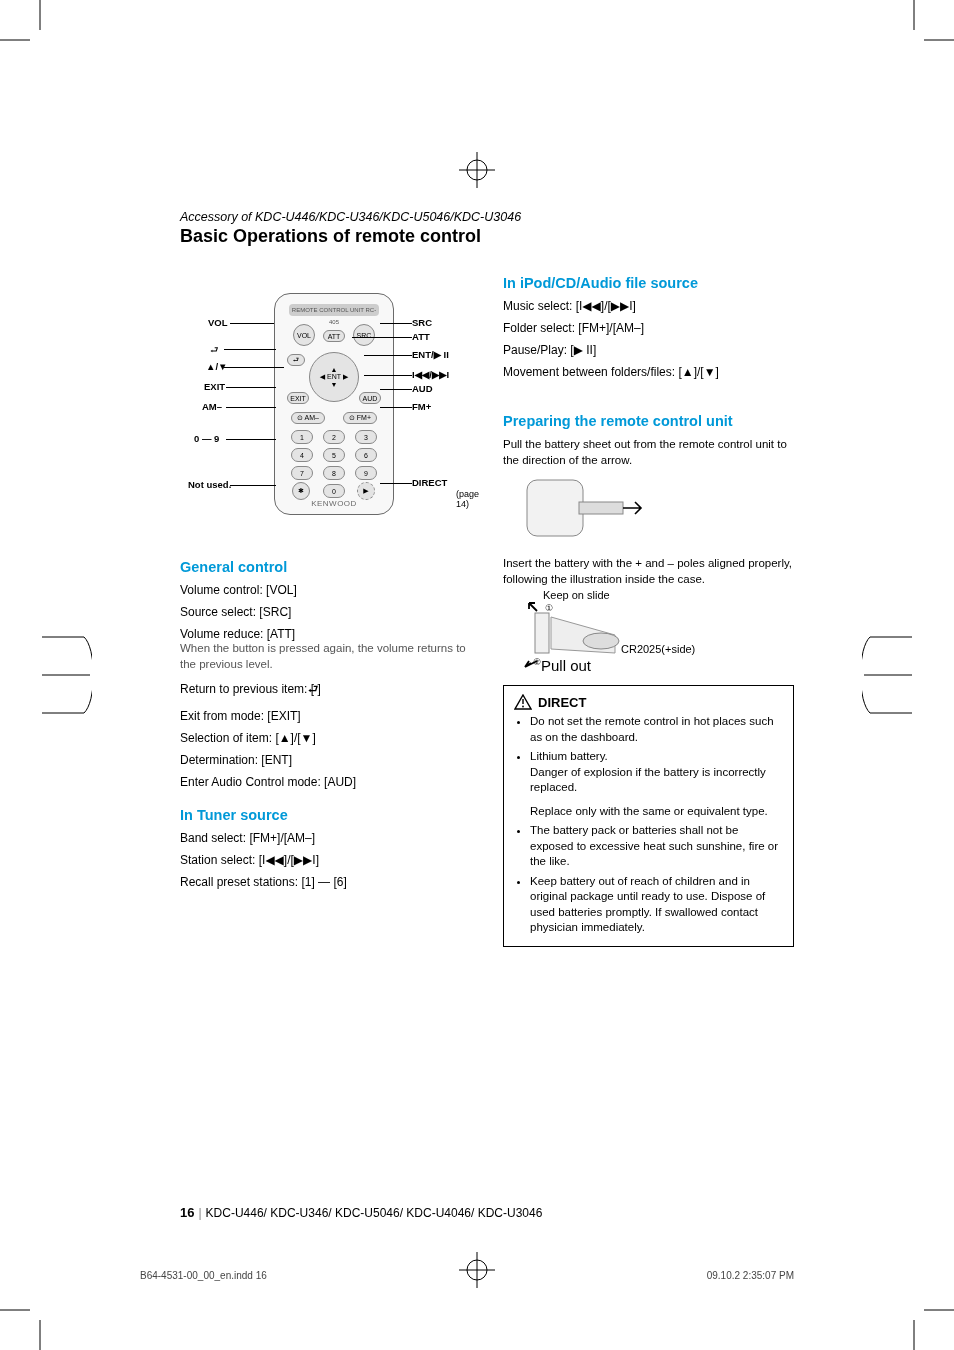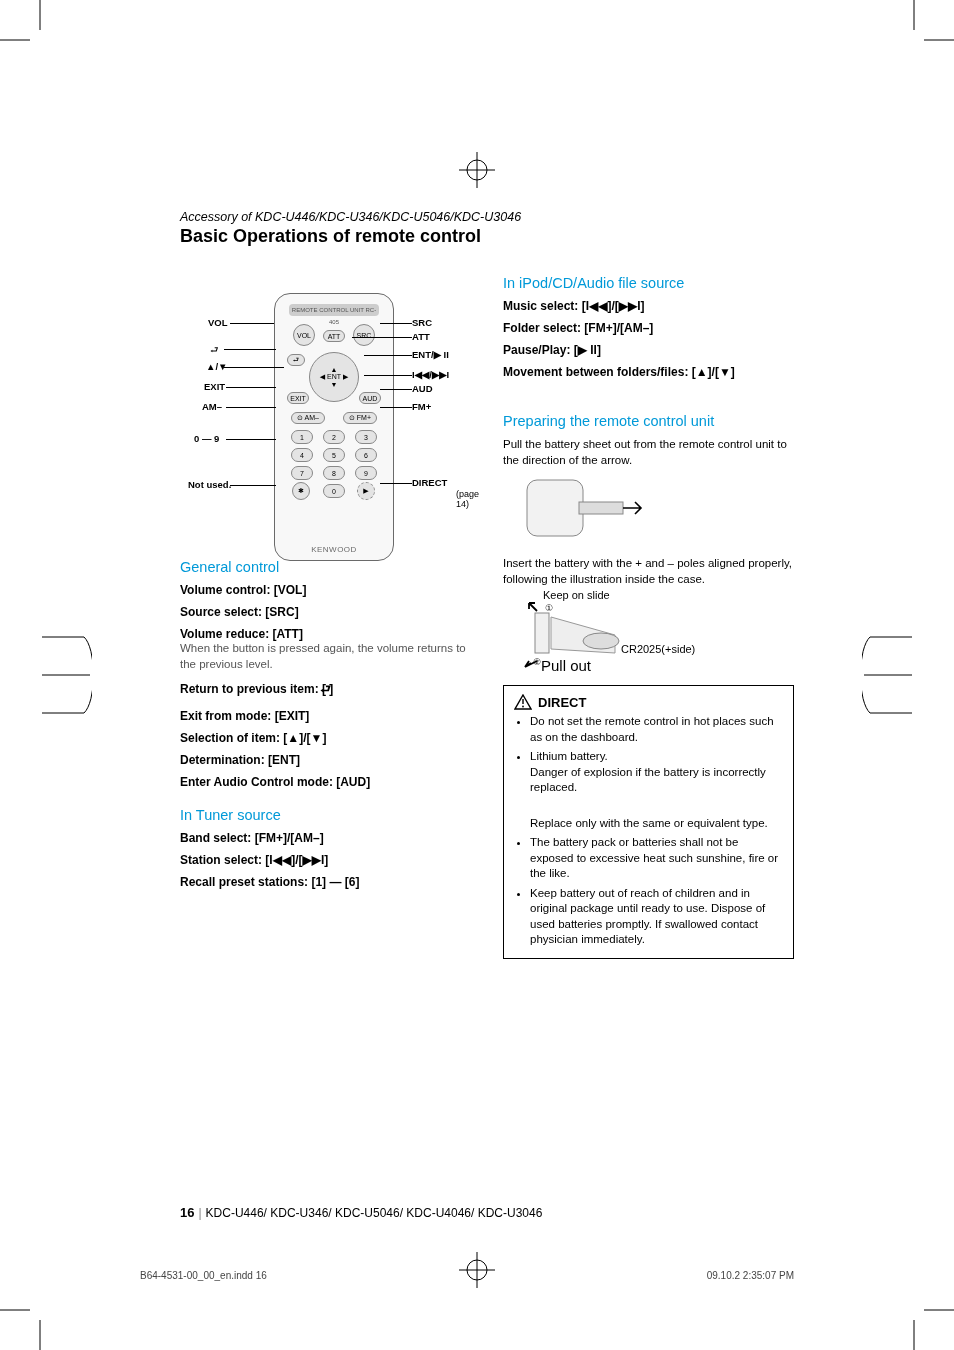--- a/index.html
+++ b/index.html
@@ -22,45 +22,45 @@
     position: absolute;
     top: 210px; left: 180px; right: 160px; bottom: 150px;
   }
 
   .accessory { font-style: italic; font-size: 12.5px; }
   .title { font-weight: 700; font-size: 18px; margin-top: 2px; }
 
   .cols { display: flex; gap: 32px; margin-top: 28px; }
   .col { flex: 1; min-width: 0; }
 
-  .sec-h { color: #0099d8; font-weight: 400; font-size: 14.5px; margin-top: 18px; margin-bottom: 8px; }
+  .sec-h { color: #0099d8; font-weight: 700; font-size: 14.5px; margin-top: 18px; margin-bottom: 8px; }
   .sub-h { font-weight: 700; font-size: 13px; margin-top: 10px; }
   .item { font-size: 12px; margin-top: 8px; }
-  .item b { font-weight: 700; }
+  .item b { font-weight: 400; }
   .note { font-size: 11.5px; color: #555; line-height: 1.35; }
   .body { font-size: 11.5px; line-height: 1.35; }
 
   .remote-diagram { position: relative; width: 100%; height: 260px; margin-top: 6px; }
-  .remote-box { position: absolute; left: 94px; top: 12px; width: 120px; height: 268px; border: 1.2px solid #6a6a6a; border-radius: 16px; background: #f8f8f8; }
+  .remote-box { position: absolute; left: 94px; top: 12px; width: 120px; height: 222px; border: 1.2px solid #6a6a6a; border-radius: 16px; background: #f8f8f8; }
   .remote-screen { position: absolute; left: 14px; top: 10px; right: 14px; height: 12px; background:#cdcdcd; border-radius: 4px; font-size:6px; text-align:center; line-height:12px; color:#555; }
   .remote-btn { position: absolute; background:#e4e4e4; border:1px solid #888; border-radius: 8px; font-size:7px; text-align:center; display:flex; align-items:center; justify-content:center; }
   .remote-circle { border-radius: 50%; }
   .remote-num { width:22px; height:14px; border-radius:7px; }
   .rlabel { position:absolute; font-size: 9.5px; font-weight:700; }
   .rlabel.small { font-weight: 400; font-size: 9px; }
   .lead { position:absolute; height:1px; background:#000; }
   .logo { position:absolute; bottom:6px; left:0; right:0; text-align:center; font-size:8px; letter-spacing:0.5px; color:#6a6a6a; }
 
   .battery-diagram { position: relative; width: 160px; height: 80px; margin: 4px 0 0 20px; }
 
   .caution-box { border: 1px solid #000; padding: 8px 10px 10px; margin-top: 14px; }
   .caution-title { font-weight:700; font-size: 13px; display:flex; align-items:center; gap:6px; margin-bottom:4px; }
   .caution-list { list-style: disc; padding-left: 16px; font-size: 11.5px; line-height: 1.35; }
   .caution-list li { margin-top: 4px; }
-  .caution-sub { padding-left: 0; margin-top: 20px; }
+  .caution-sub { padding-left: 0; margin-top: 8px; }
 
   .pagenum { position:absolute; bottom: 130px; left: 180px; font-size: 12px; }
   .pagenum b { font-weight:700; font-size: 13px; }
   .sep { color:#888; padding: 0 4px; }
 
   .footer-bar { position:absolute; bottom: 62px; left: 140px; right: 160px; height: 18px; }
   .footer-left { position:absolute; left:0; font-size: 10px; color:#444; }
   .footer-right { position:absolute; right:0; font-size: 10px; color:#444; }
 
   .sym { font-family: "Segoe UI Symbol","Arial Unicode MS",sans-serif; }

